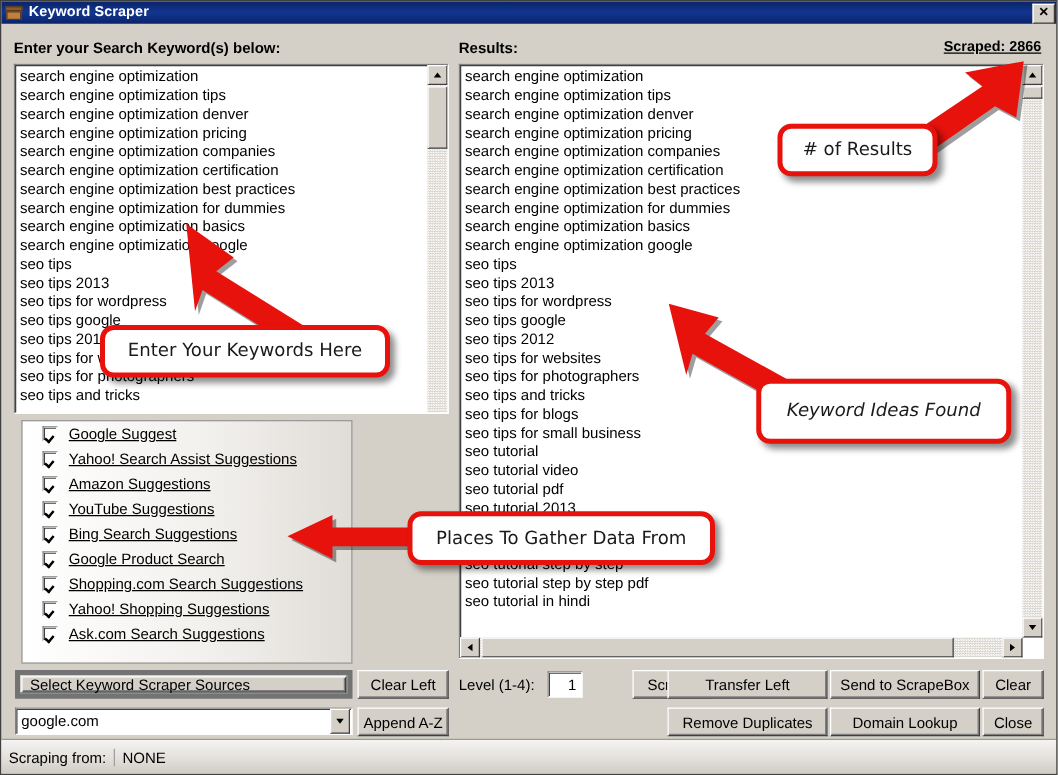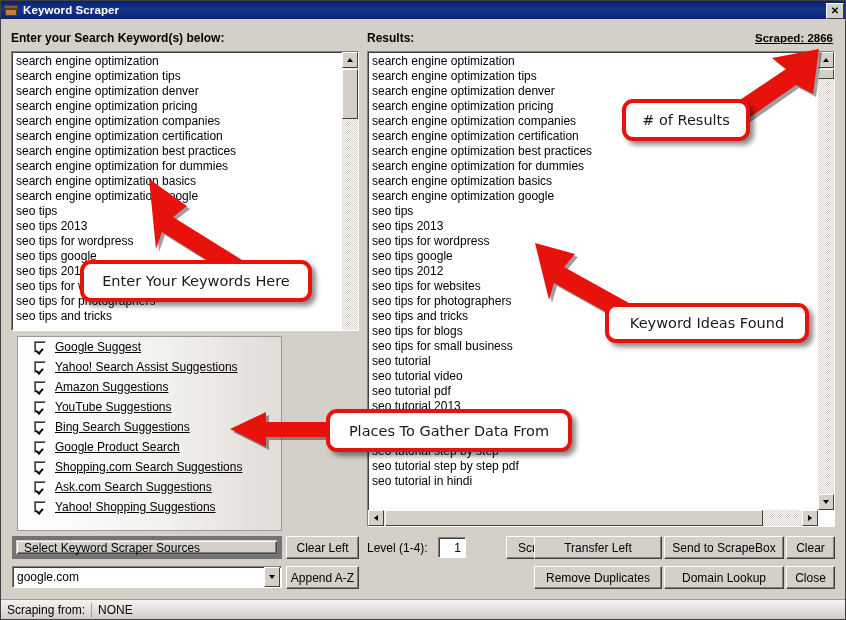--- a/index.html
+++ b/index.html
@@ -90,21 +90,21 @@
   .combo{position:absolute;background:#fff;box-sizing:border-box;
     border-top:1px solid #808080;border-left:1px solid #808080;
     border-right:1px solid #fff;border-bottom:1px solid #fff;
     box-shadow:inset 1px 1px 0 #404040;display:flex;align-items:center;}
   .combo .val{padding-left:4px;font-size:12px;color:#000;flex:1;}
   .combo .drop{width:16px;height:100%;background:#d4d0c8;box-sizing:border-box;
     border-top:1px solid #fff;border-left:1px solid #fff;border-right:1px solid #404040;border-bottom:1px solid #404040;
     display:flex;align-items:center;justify-content:center;margin-right:1px;}
 
   
-  #statusbar{position:absolute;left:0;bottom:0;width:844px;height:20px;
+  #statusbar{position:absolute;left:0;bottom:0;width:844px;height:28px;
     background:linear-gradient(to bottom,#f4f3f1 0%,#e3e0da 55%,#cfccc5 100%);
     border-top:1px solid #9a9a9a;box-sizing:border-box;display:flex;align-items:center;}
   #statusbar .s1{font-size:12px;color:#000;margin-left:6px;}
   #statusbar .sep{width:1px;height:14px;background:#a0a0a0;margin:0 6px;}
   #statusbar .s2{font-size:12px;color:#000;}
 
   
   .callout{position:absolute;background:#fff;border:4px solid #e8120c;border-radius:11px;
     display:flex;align-items:center;justify-content:center;box-sizing:border-box;
     box-shadow:4px 4px 5px rgba(0,0,0,0.45);z-index:40;}
@@ -234,25 +234,25 @@
       <div class="cbrow">
         <span class="cbox"></span>
         <span class="cblabel">Google Product Search</span>
       </div>
       <div class="cbrow">
         <span class="cbox"></span>
         <span class="cblabel">Shopping.com Search Suggestions</span>
       </div>
       <div class="cbrow">
         <span class="cbox"></span>
+        <span class="cblabel">Yahoo! Shopping Suggestions</span>
+      </div>
+      <div class="cbrow">
+        <span class="cbox"></span>
         <span class="cblabel">Ask.com Search Suggestions</span>
-      </div>
-      <div class="cbrow">
-        <span class="cbox"></span>
-        <span class="cblabel">Yahoo! Shopping Suggestions</span>
       </div>
     </div>
 
   <div class="btn default wide-left" style="left:11px;top:535px;width:270px;height:23px;">
     <div class="inner"></div>
       <span>Select Keyword Scraper Sources</span>
   </div>
   <div class="btn" style="left:285px;top:535px;width:73px;height:23px;">
     <span>Clear Left</span>
   </div>
@@ -314,20 +314,20 @@
       <path d="M229,428 L265,411 L265,421 L330,421 L330,436 L265,436 L265,446 Z"></path>
     </g>
   </svg>
 
   <div class="callout" style="left:79px;top:259px;width:232px;height:42px;">
     <span>Enter Your Keywords Here</span>
   </div>
   <div class="callout" style="left:621px;top:98px;width:128px;height:42px;">
     <span># of Results</span>
   </div>
-  <div class="callout" style="left:604px;top:302px;width:204px;height:40px;">
+  <div class="callout" style="left:604px;top:302px;width:204px;height:52px;font-style:italic;">
     <span>Keyword Ideas Found</span>
   </div>
   <div class="callout" style="left:325px;top:408px;width:246px;height:43px;">
     <span>Places To Gather Data From</span>
   </div>
 
 </div>
 
 </body></html>

